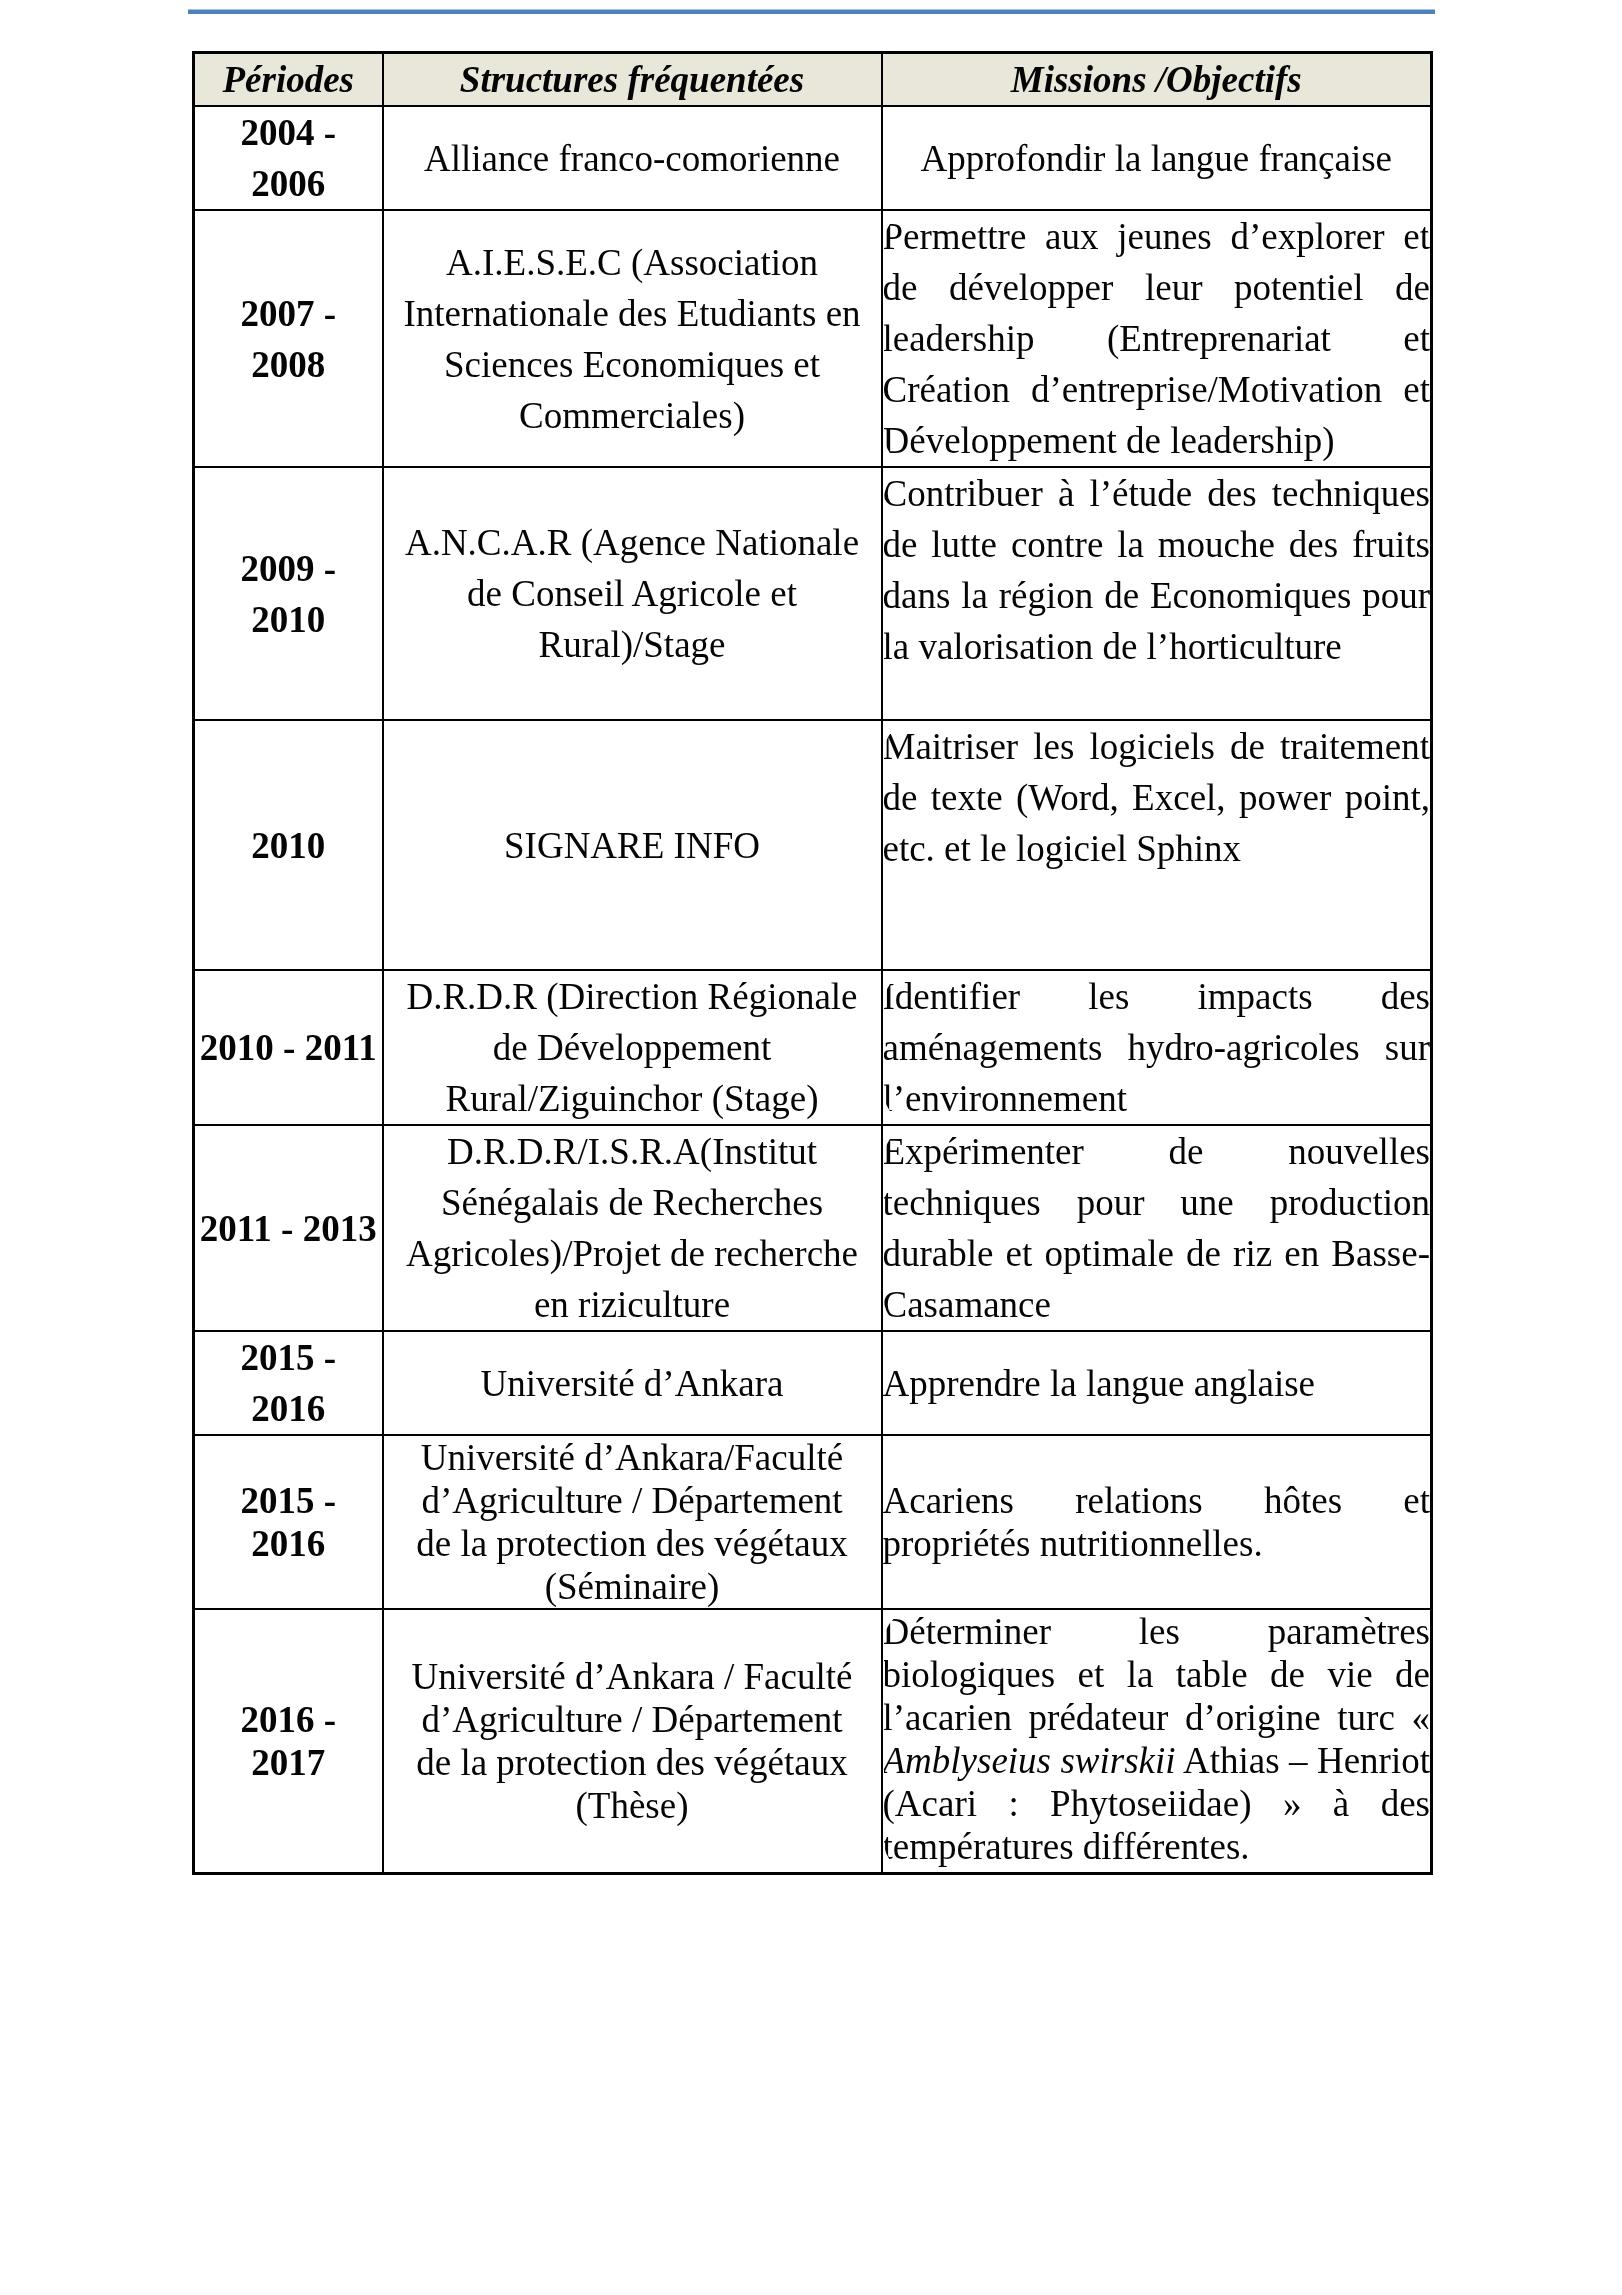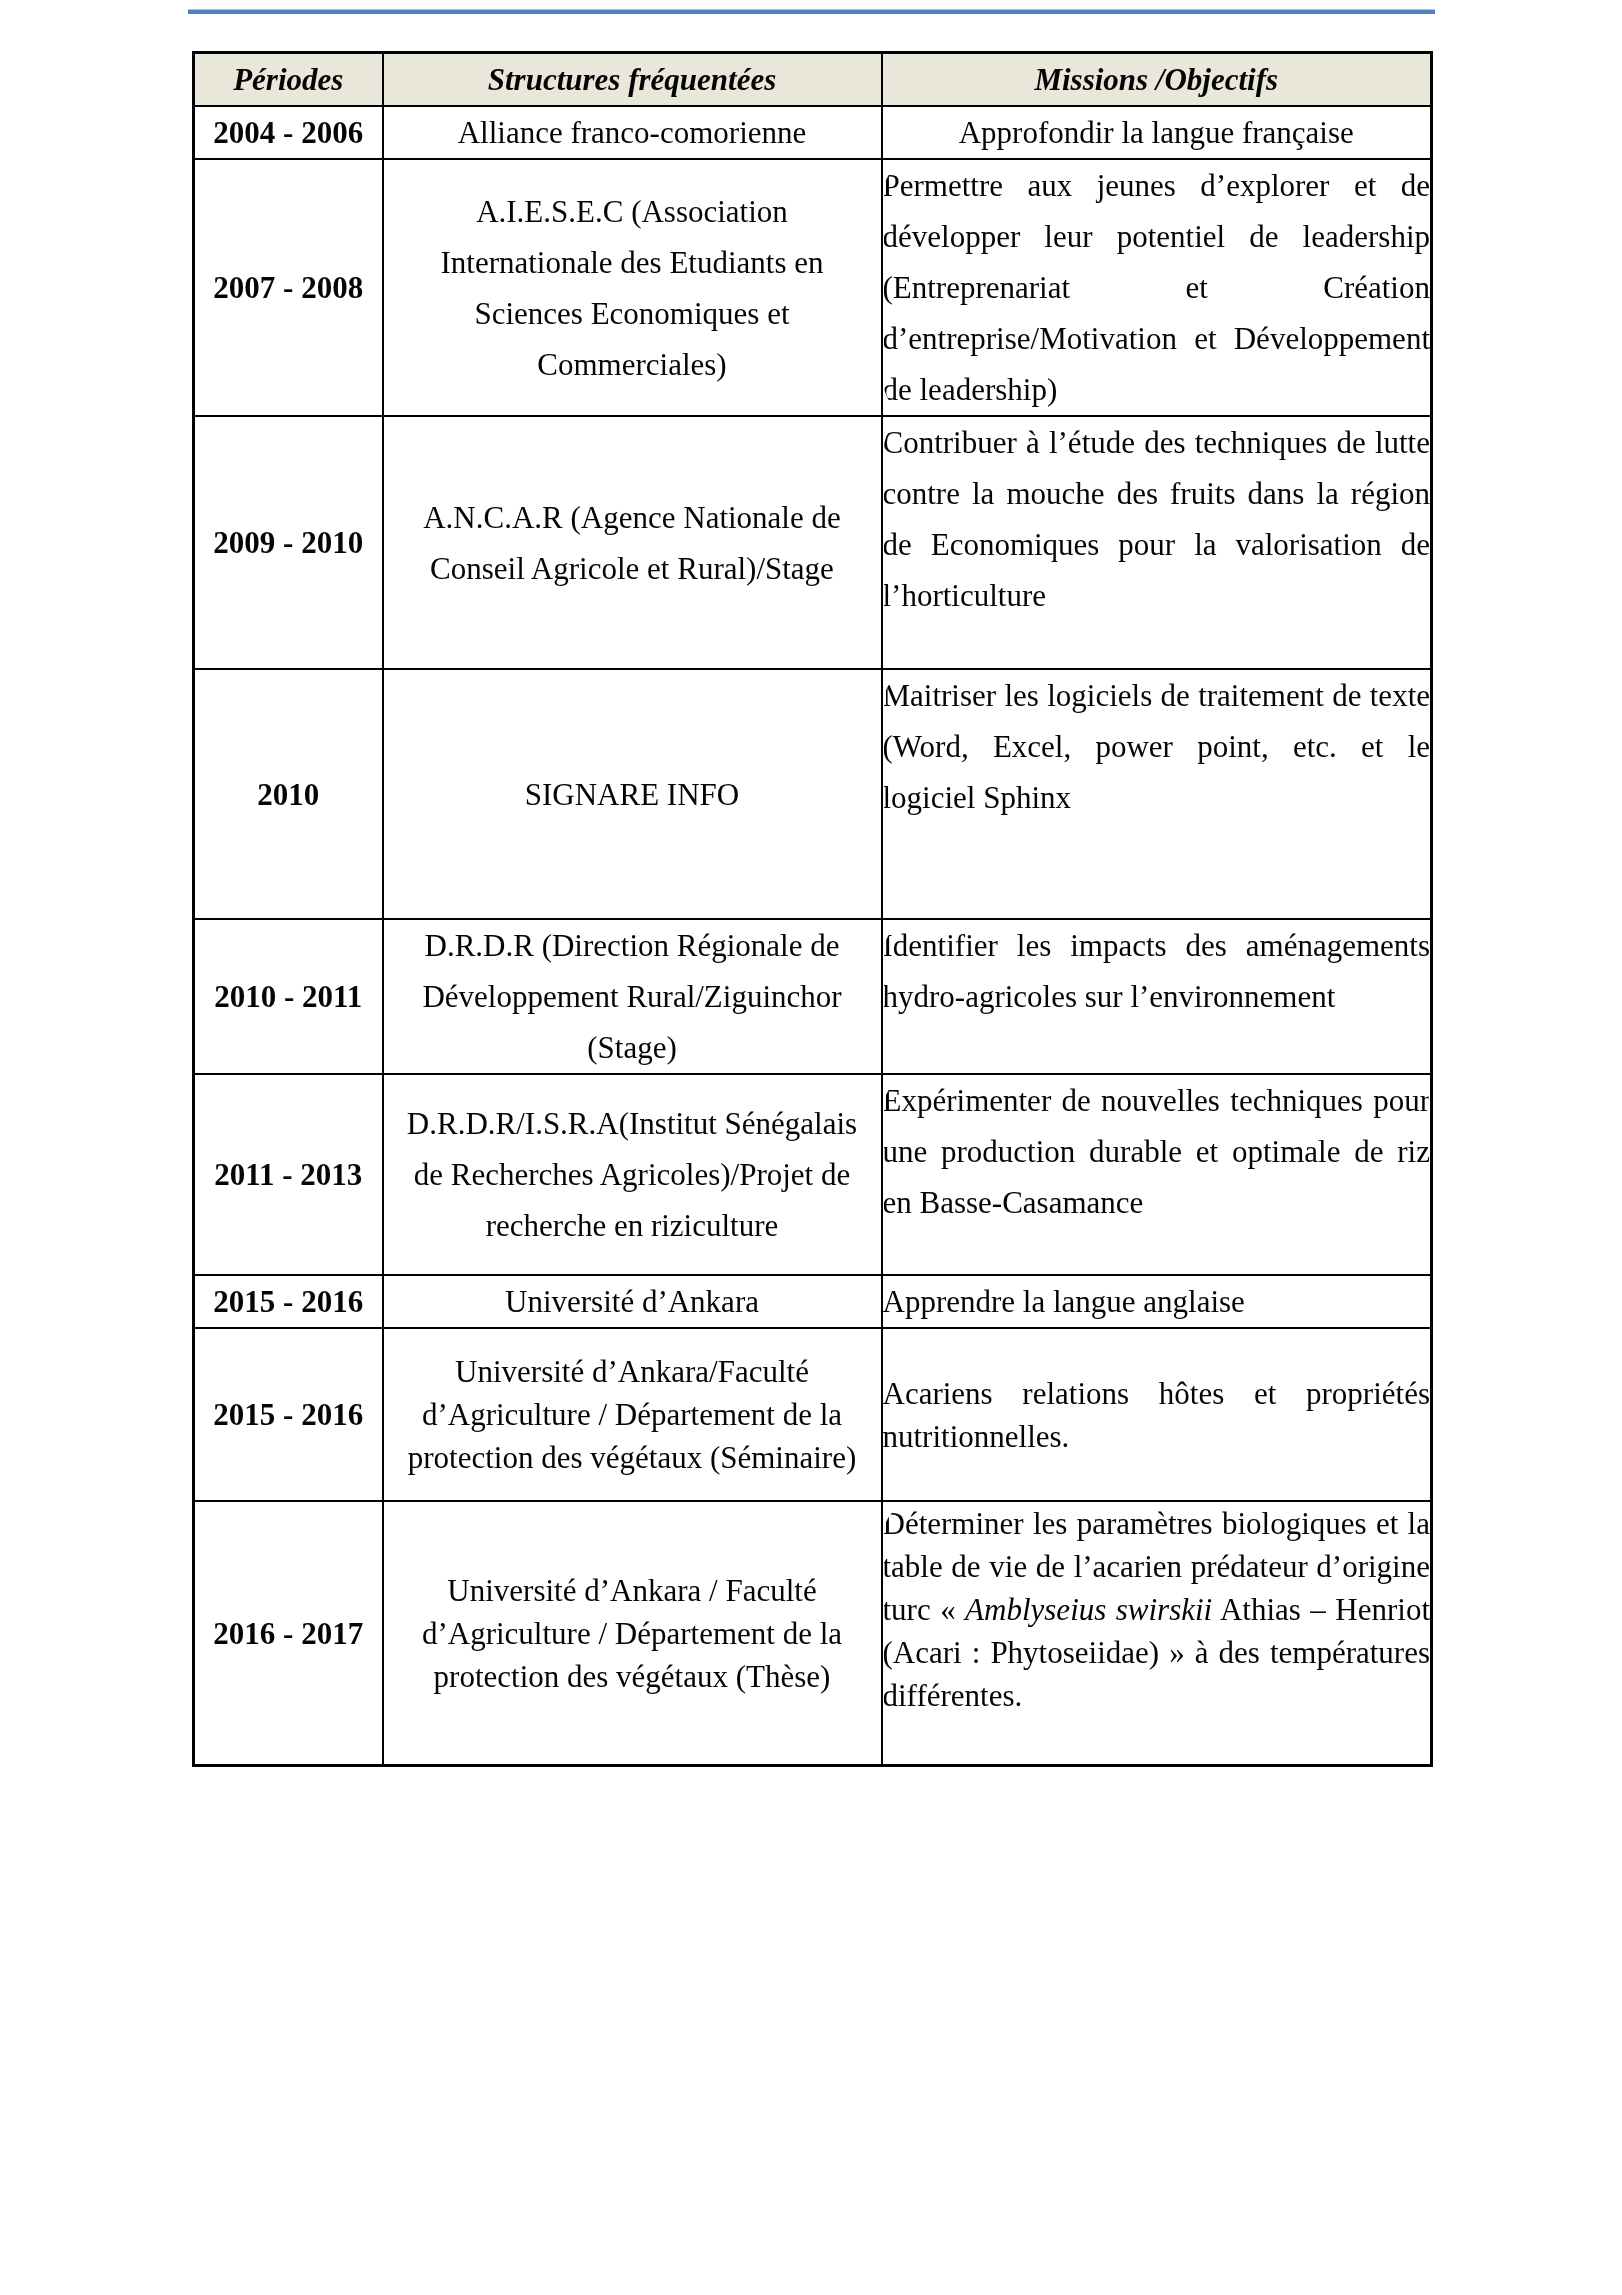--- a/index.html
+++ b/index.html
@@ -40,21 +40,21 @@
   
   table.xp {
     border-collapse: collapse;
     table-layout: fixed;
     margin: 37px 0 0 192px;
     width: 1239px;
     border: 3.3px solid #000000;
   }
   table.xp th, table.xp td {
     border: 2px solid #000000;
-    font-size: 31px;
+    font-size: 37px;
     line-height: 51px;
     vertical-align: middle;
     overflow: hidden;
   }
   col.c1 { width: 189px; }
   col.c2 { width: 499px; }
   col.c3 { width: 550px; }
 
   thead th {
     height: 41px;

